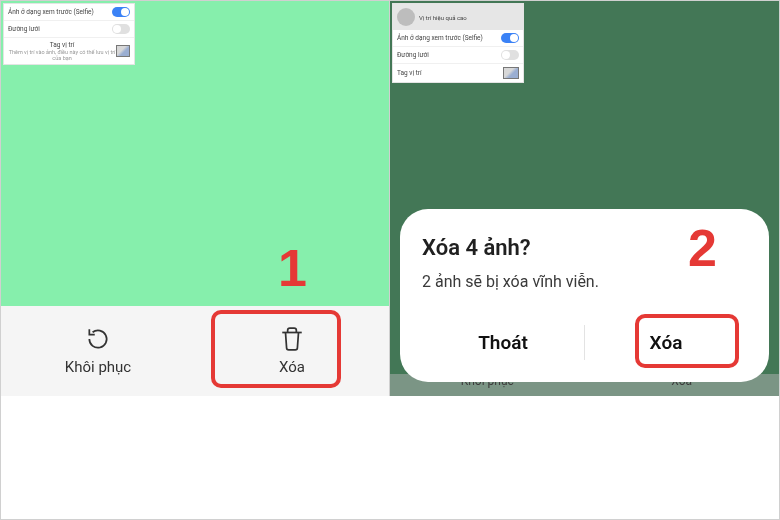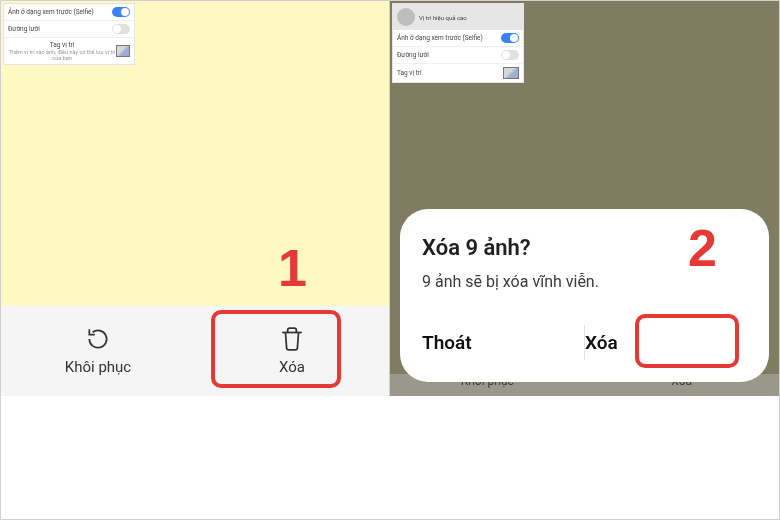--- a/index.html
+++ b/index.html
@@ -13,21 +13,21 @@
   .container {
     display: flex;
     width: 780px;
     height: 520px;
     border: 1px solid #d0d0d0;
   }
   .pane {
     width: 390px;
     height: 395px;
     position: relative;
-    background: #fef9c3;
+    background: #86efac;
     border-right: 1px solid #d0d0d0;
   }
   .pane:last-child { border-right: none; }
 
   
   .mini-panel {
     width: 132px;
     background: #fff;
     border: 1px solid #e4e4e4;
     position: absolute;
@@ -139,20 +139,21 @@
     font-size:16px;
     color:#3a3a3a;
     margin-bottom:30px;
   }
   .sheet-btns {
     display:flex;
     margin-top:4px;
   }
   .sheet-btn {
     flex:1;
+    text-align:center;
     font-size:19px;
     font-weight:600;
     color:#111;
     padding:10px 0;
   }
   .sheet-div {
     width:1px; background:#e3e3e3; margin:4px 0;
   }
 
   
@@ -238,22 +239,22 @@
         <span class="mini-icon"></span>
       </div>
     </div>
 
     <div class="ghost-bar">
       <div>Khôi phục</div>
       <div>Xóa</div>
     </div>
 
     <div class="sheet">
-      <div class="sheet-title">Xóa 9 ảnh?</div>
-      <div class="sheet-msg">9 ảnh sẽ bị xóa vĩnh viễn.</div>
+      <div class="sheet-title">Xóa 4 ảnh?</div>
+      <div class="sheet-msg">2 ảnh sẽ bị xóa vĩnh viễn.</div>
       <div class="sheet-btns">
         <div class="sheet-btn">Thoát</div>
         <div class="sheet-div"></div>
         <div class="sheet-btn">Xóa</div>
       </div>
     </div>
 
     <div class="red-box" style="right:40px; bottom:28px; width:104px; height:54px;"></div>
     <div class="step-num" style="right:62px; bottom:118px;">2</div>
   </div>

